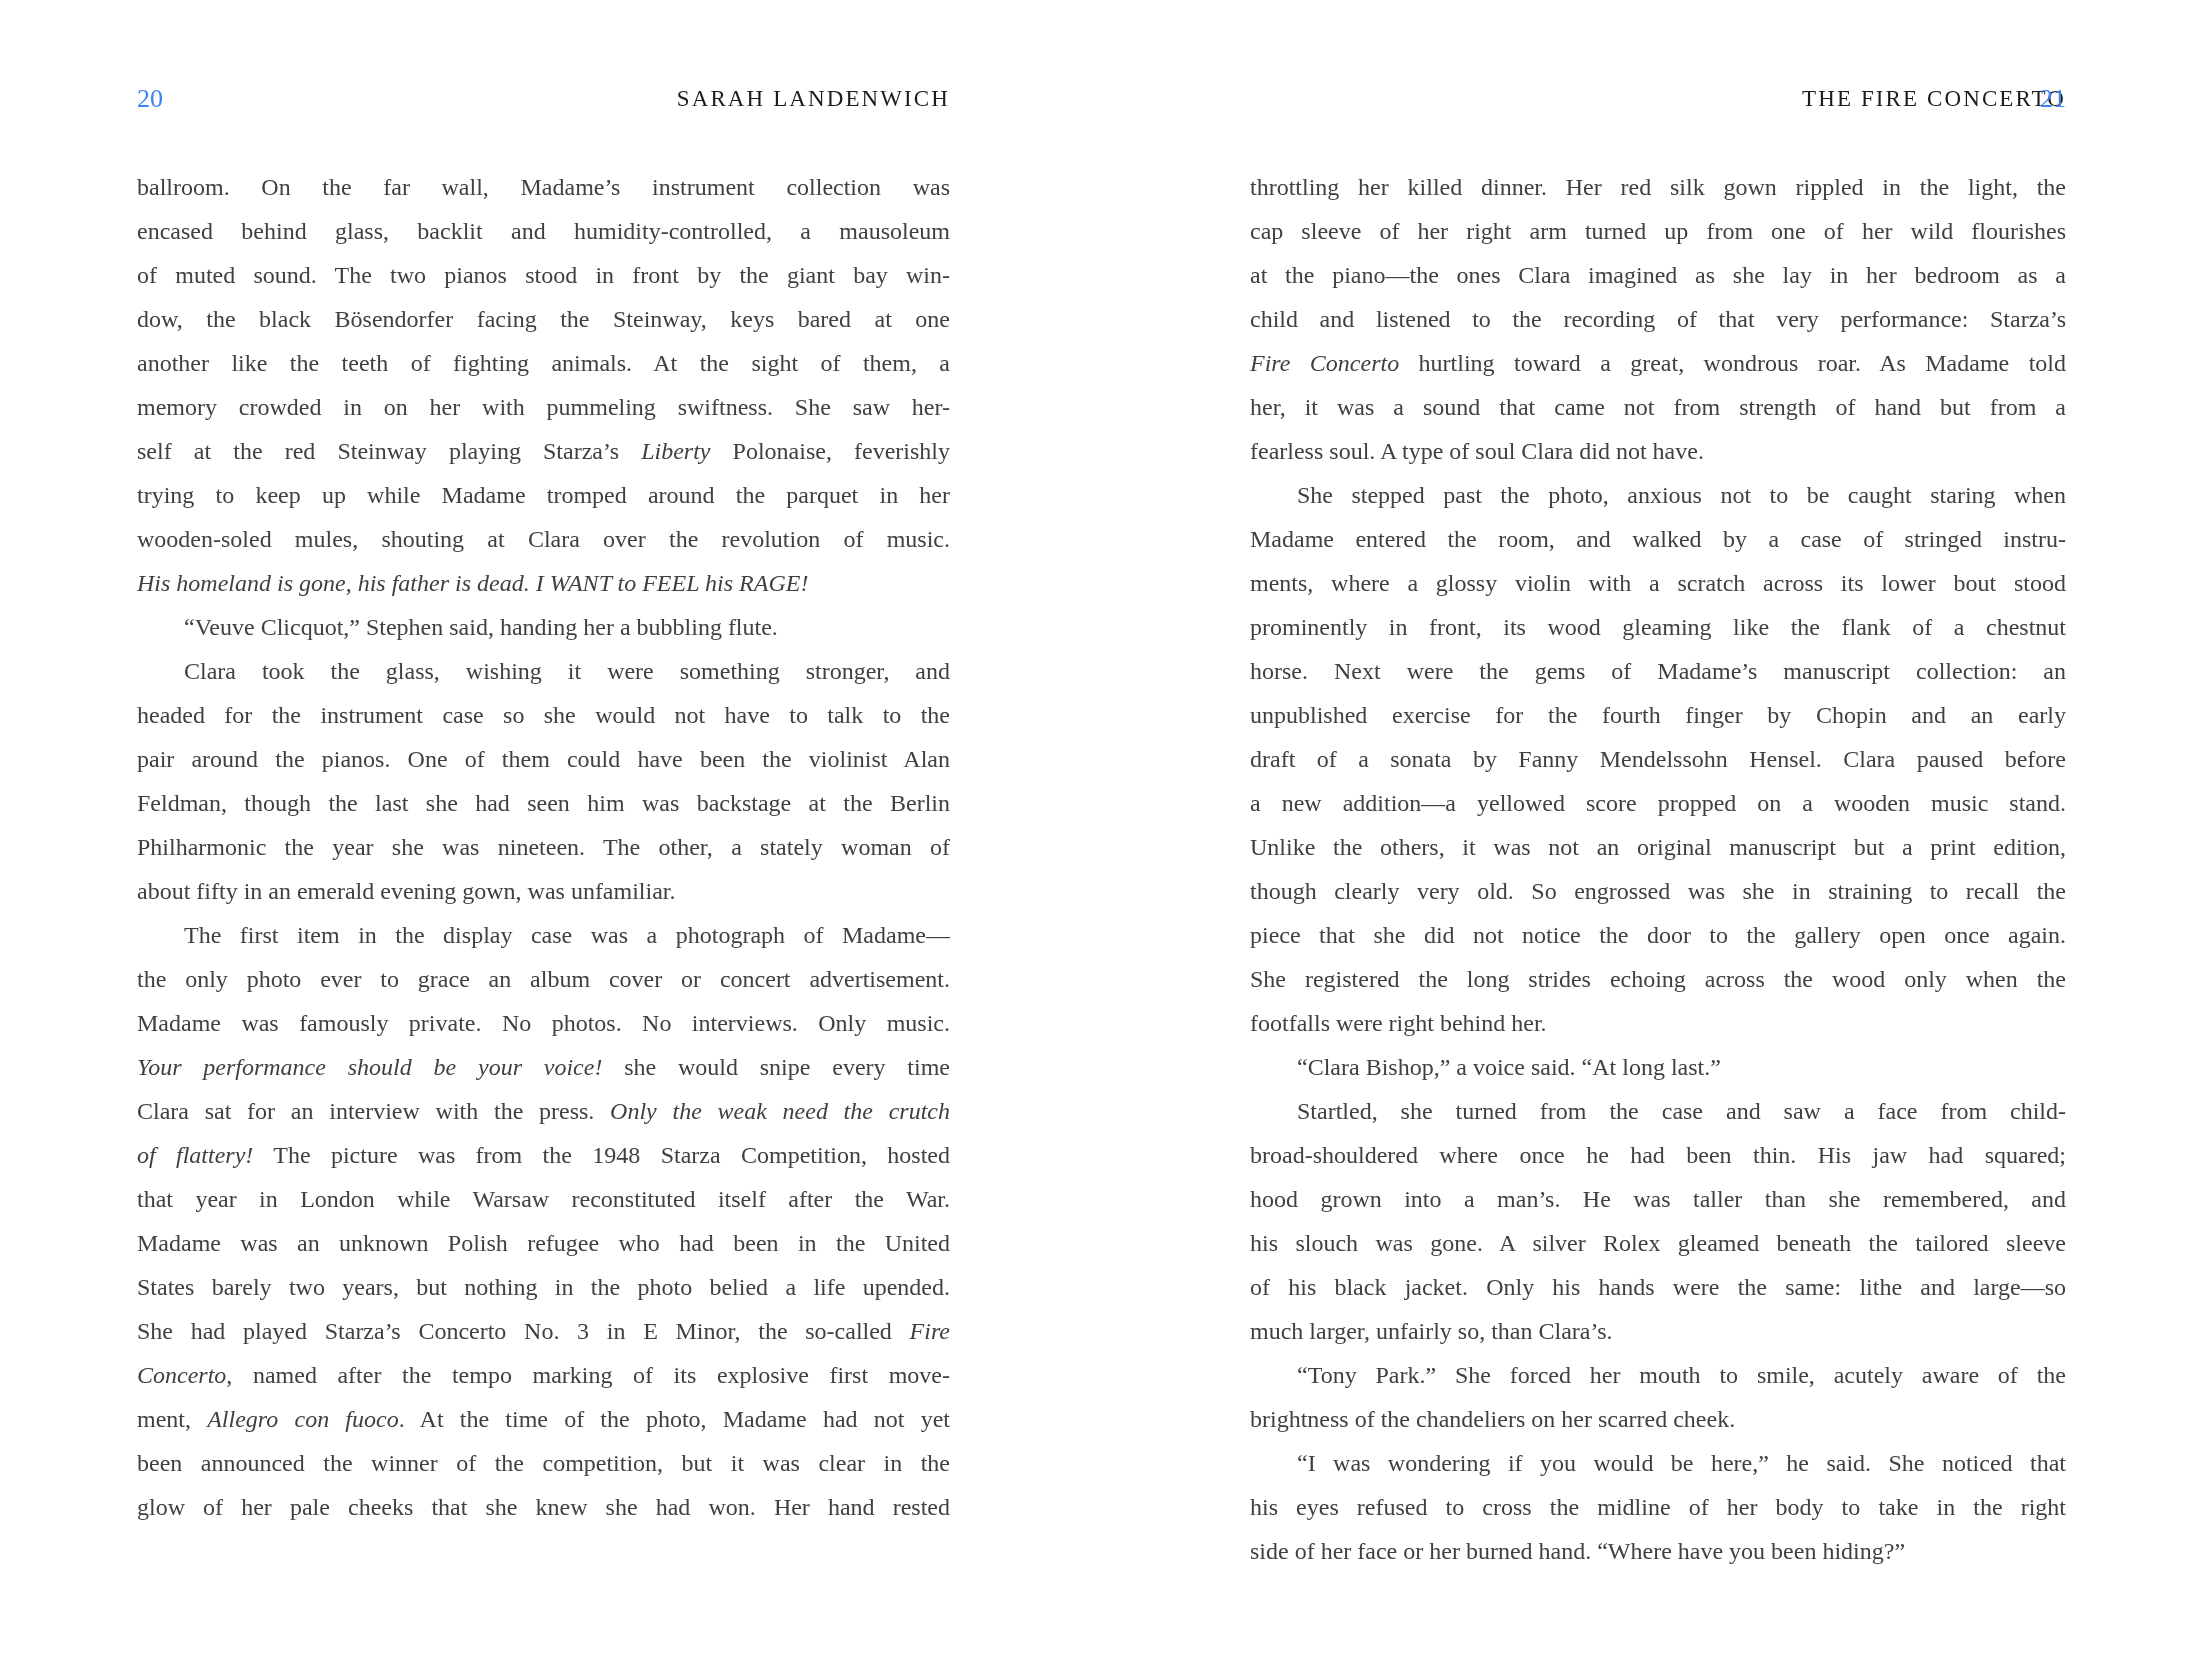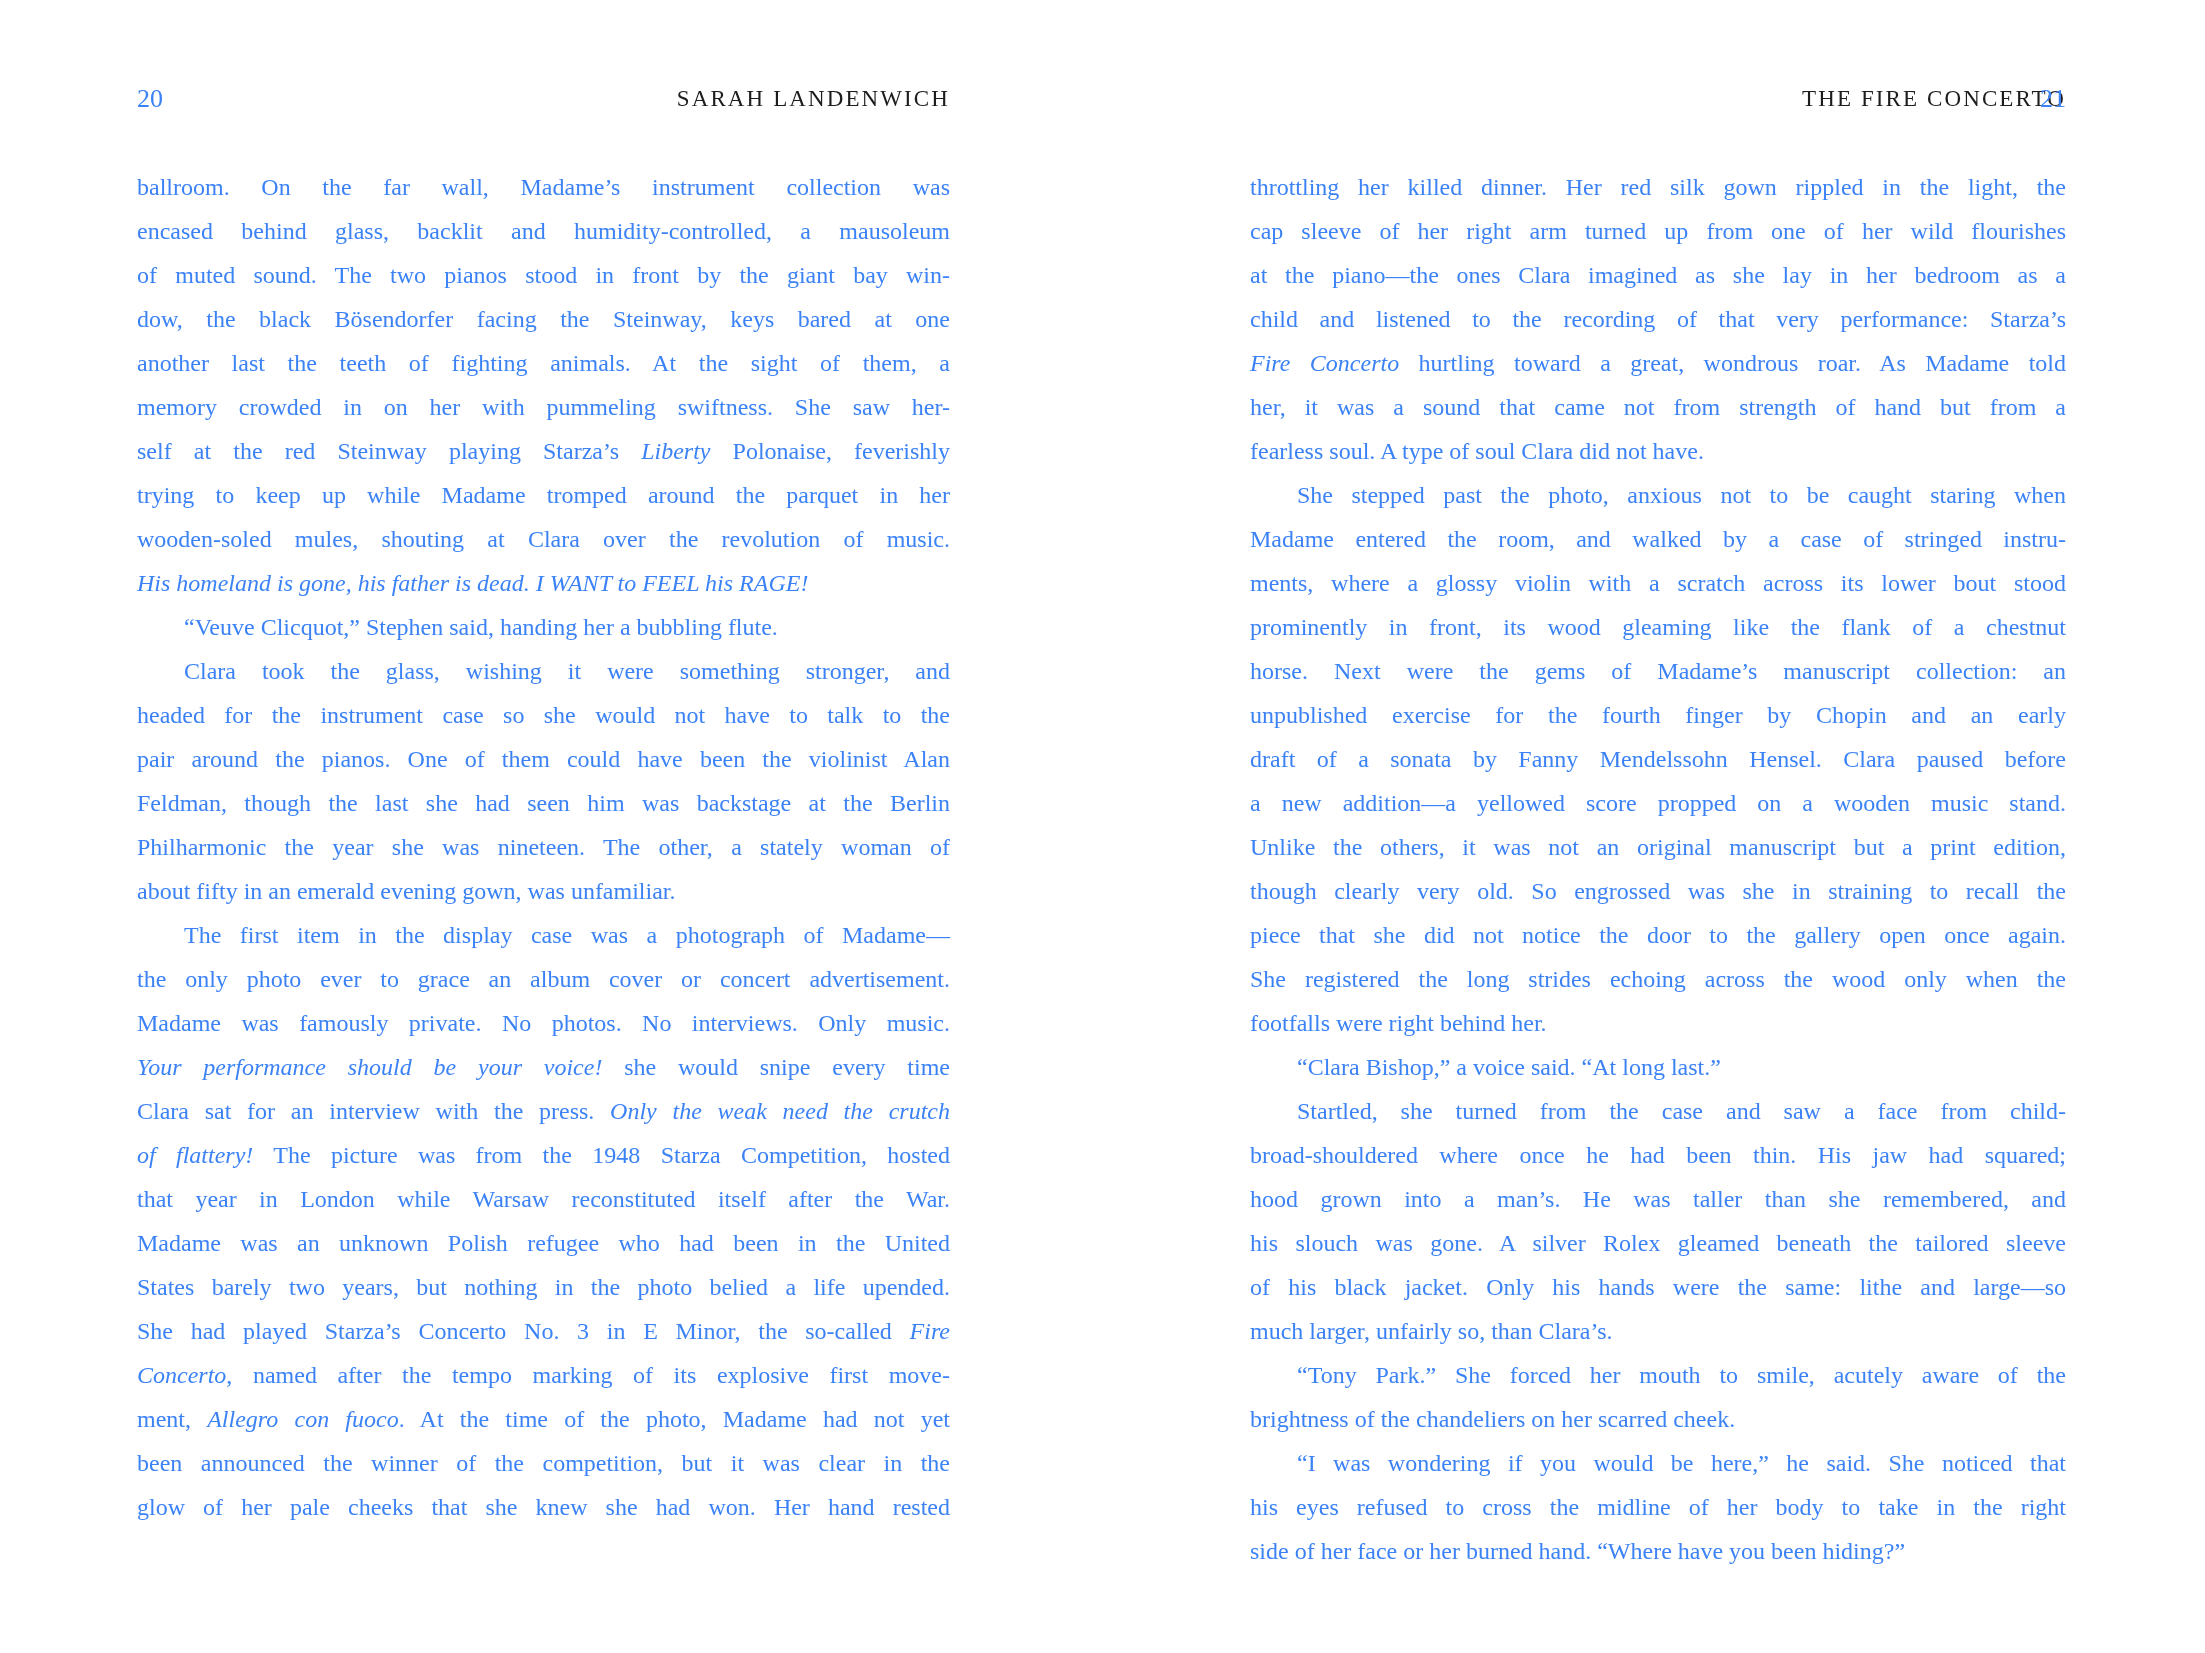--- a/index.html
+++ b/index.html
@@ -49,21 +49,21 @@
   }
   .folio--left  { left: 0; }
   .folio--right { right: 0; }
 
   .pagebody {
     position: absolute;
     left: 0;
     right: 0;
     top: 165px;
     font-size: 24px;
-    color: #3b82f6;
+    color: #404040;
   }
   .line {
     height: 44px;
     line-height: 44px;
     text-align: justify;
     text-align-last: justify;
     white-space: normal;
   }
   .line.end    { text-align-last: left; }
   .line.indent { text-indent: 47px; }
@@ -77,21 +77,21 @@
   <section class="page page--left">
     <header class="pagehead">
       <span class="folio folio--left">20</span>
       <span class="running-head">SARAH LANDENWICH</span>
     </header>
     <div class="pagebody">
         <div class="line"><span>ballroom. On the far wall, Madame’s instrument collection was</span></div>
         <div class="line"><span>encased behind glass, backlit and humidity-controlled, a mausoleum</span></div>
         <div class="line"><span>of muted sound. The two pianos stood in front by the giant bay win-</span></div>
         <div class="line"><span>dow, the black Bösendorfer facing the Steinway, keys bared at one</span></div>
-        <div class="line"><span>another last the teeth of fighting animals. At the sight of them, a</span></div>
+        <div class="line"><span>another like the teeth of fighting animals. At the sight of them, a</span></div>
         <div class="line"><span>memory crowded in on her with pummeling swiftness. She saw her-</span></div>
         <div class="line"><span>self at the red Steinway playing Starza’s </span><em>Liberty</em><span> Polonaise, feverishly</span></div>
         <div class="line"><span>trying to keep up while Madame tromped around the parquet in her</span></div>
         <div class="line"><span>wooden-soled mules, shouting at Clara over the revolution of music.</span></div>
         <div class="line end"><em>His homeland is gone, his father is dead. I WANT to FEEL his RAGE!</em></div>
         <div class="line indent end"><span>“Veuve Clicquot,” Stephen said, handing her a bubbling flute.</span></div>
         <div class="line indent"><span>Clara took the glass, wishing it were something stronger, and</span></div>
         <div class="line"><span>headed for the instrument case so she would not have to talk to the</span></div>
         <div class="line"><span>pair around the pianos. One of them could have been the violinist Alan</span></div>
         <div class="line"><span>Feldman, though the last she had seen him was backstage at the Berlin</span></div>

